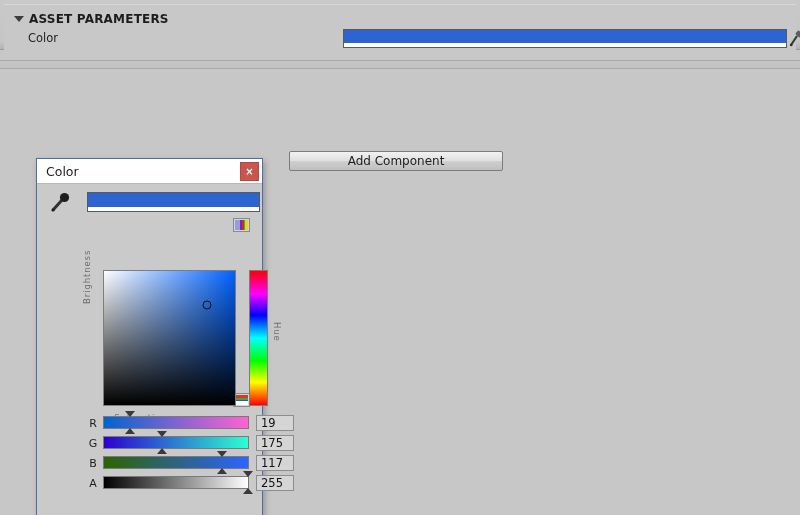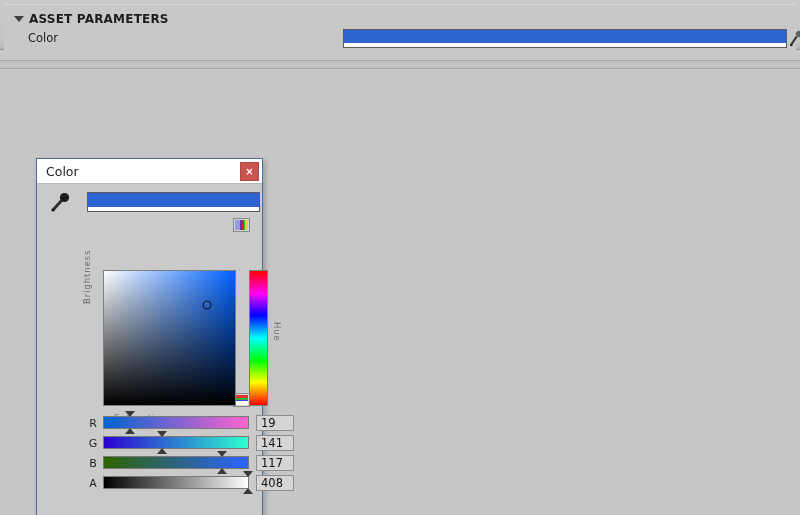--- a/index.html
+++ b/index.html
@@ -233,20 +233,21 @@
         <circle cx="2.2" cy="15" r="1.3" fill="#2b2b2b"></circle>
       </svg>
     </span>
   </div>
 </div>
 
 <div id="divider-band"></div>
 
 <div id="body-area">
 
+  <div id="add-component-btn">Add Component</div>
 
   <div id="color-window">
 
     <div id="cw-titlebar">
       <div id="cw-title">Color</div>
       <div id="cw-close">×</div>
     </div>
 
     <div id="cw-content">
 
@@ -295,21 +296,21 @@
       </div>
 
       <div class="chan-row" id="row-g" style="top:251px;">
         <div class="chan-label">G</div>
         <div class="chan-bar" id="bar-g" style="background: linear-gradient(to right, rgb(45, 0, 208), rgb(45, 255, 208));">
           <div class="knob-wrap" id="knob-g" style="left: 40%;">
             <span class="chan-knob-top" style="left:-5px;"></span>
             <span class="chan-knob-bot" style="left:-5px;"></span>
           </div>
         </div>
-        <div class="chan-input">141</div>
+        <div class="chan-input">175</div>
       </div>
 
       <div class="chan-row" id="row-b" style="top:271px;">
         <div class="chan-label">B</div>
         <div class="chan-bar" id="bar-b" style="background: linear-gradient(to right, rgb(45, 100, 0), rgb(45, 100, 255));">
           <div class="knob-wrap" id="knob-b" style="left: 82%;">
             <span class="chan-knob-top" style="left:-5px;"></span>
             <span class="chan-knob-bot" style="left:-5px;"></span>
           </div>
         </div>
@@ -317,18 +318,18 @@
       </div>
 
       <div class="chan-row" id="row-a" style="top:291px;">
         <div class="chan-label">A</div>
         <div class="chan-bar" id="bar-a" style="background: linear-gradient(to right, rgb(0, 0, 0), rgb(255, 255, 255));">
           <div class="knob-wrap" id="knob-a" style="left: 100%;">
             <span class="chan-knob-top" style="left:-5px;"></span>
             <span class="chan-knob-bot" style="left:-5px;"></span>
           </div>
         </div>
-        <div class="chan-input">408</div>
+        <div class="chan-input">255</div>
       </div>
 
     </div>
   </div>
 </div>
 
 </body></html>

